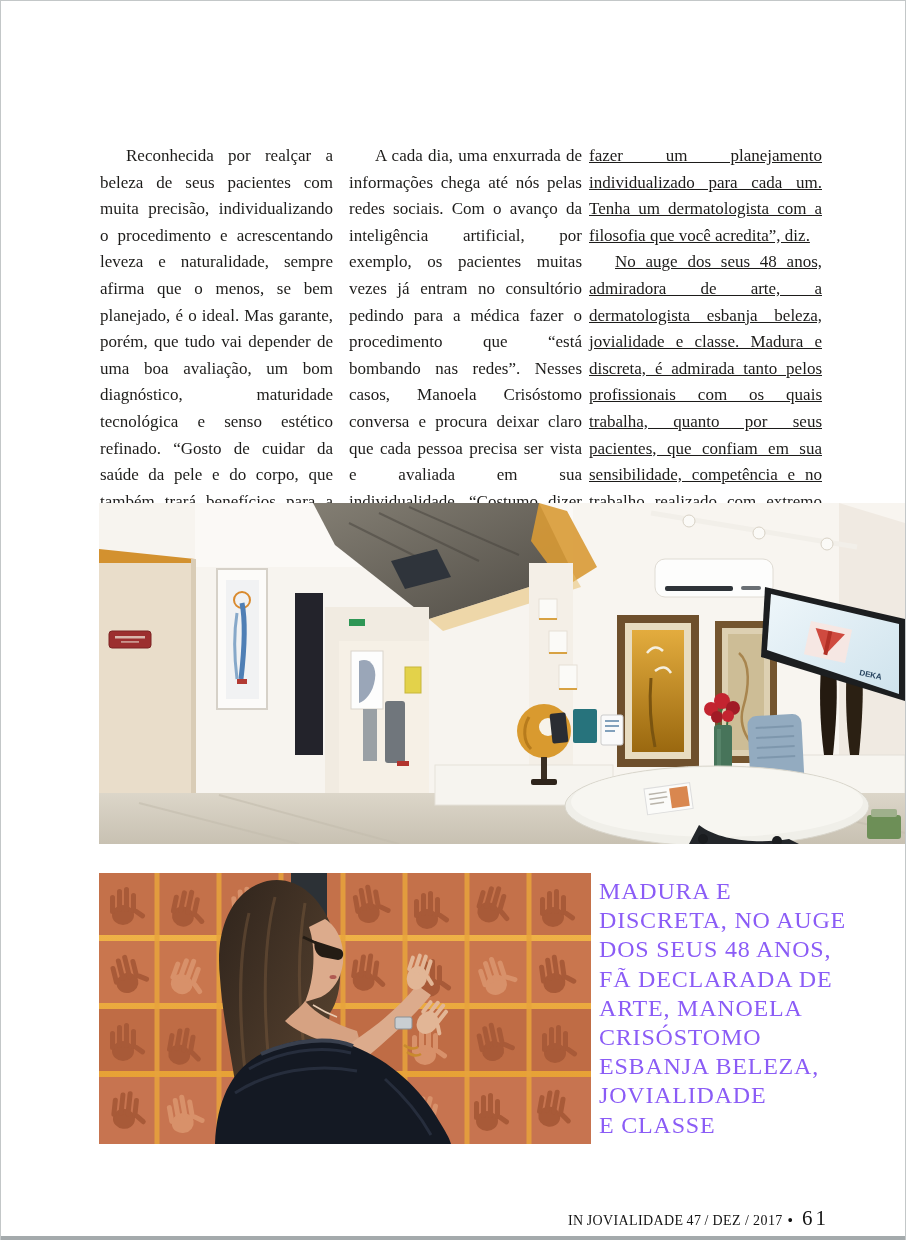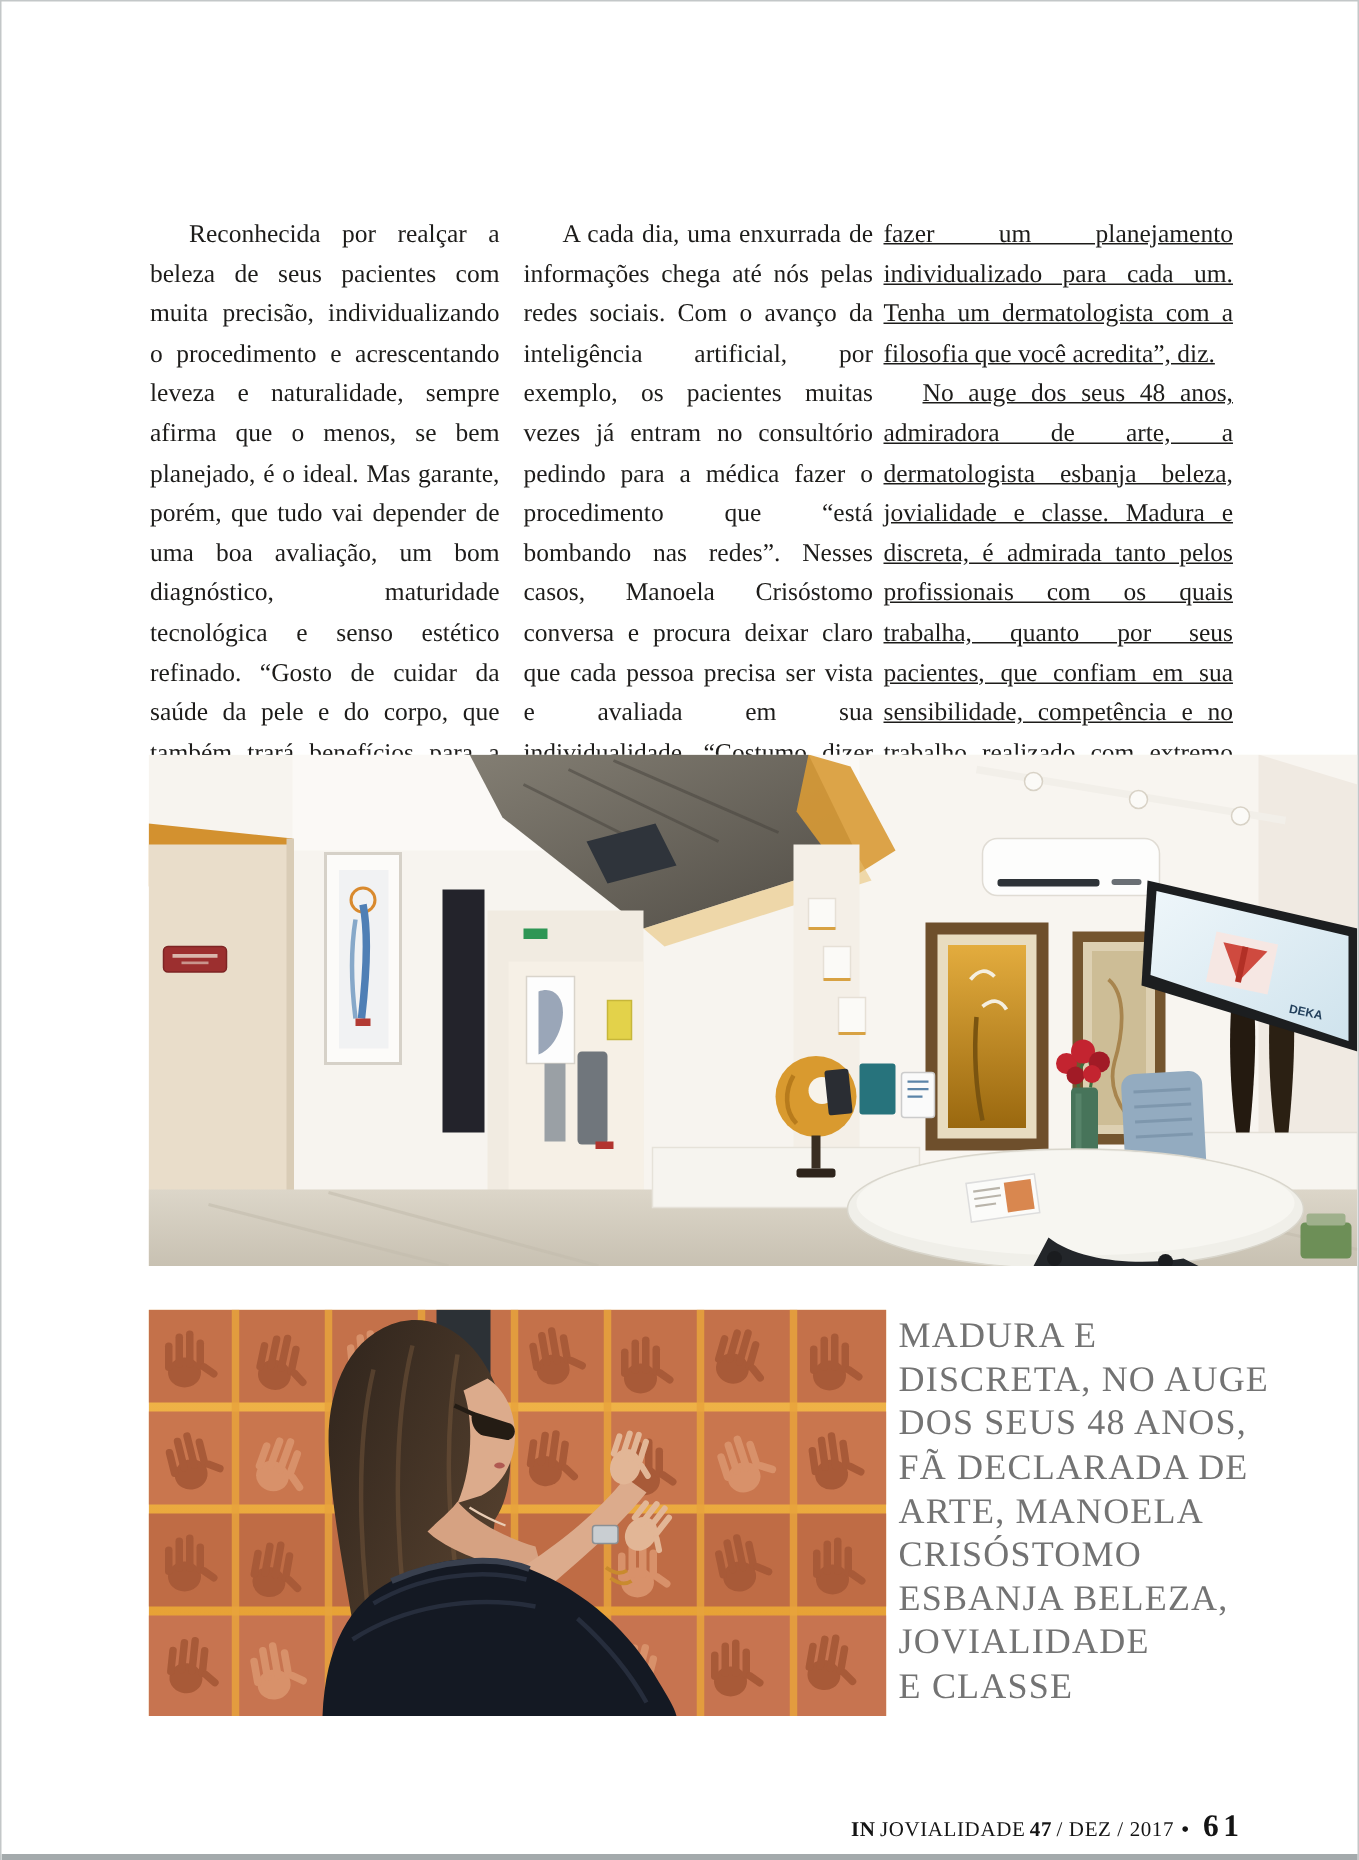--- a/index.html
+++ b/index.html
@@ -29,29 +29,29 @@
     display:inline-block;width:15px;height:15px;border-radius:50%;background:#141414;
     color:#fff;font-size:9.5px;line-height:15px;text-align:center;vertical-align:-1px;
     margin-left:4px;font-family:"DejaVu Sans",sans-serif;
   }
   .photo{position:absolute;overflow:hidden;}
   #photo-clinic{left:98px;top:502px;width:806px;height:341px;}
   #photo-portrait{left:98px;top:872px;width:492px;height:271px;}
   .photo svg{display:block;width:100%;height:100%;}
   .caption{
     position:absolute;left:598px;top:876px;width:250px;
-    color:#737373;font-size:24px;line-height:29.2px;letter-spacing:.8px;
+    color:#8b5cf6;font-size:24px;line-height:29.2px;letter-spacing:.8px;
     white-space:pre-line;
   }
   .footer{
     position:absolute;right:76px;top:1180px;color:#141414;font-size:14px;letter-spacing:.4px;
     display:flex;align-items:baseline;gap:3px;
   }
-  .footer .b{font-weight:700;margin-top:32px;}
-  .footer .pagenum{font-size:21px;font-weight:700;letter-spacing:3px;margin-left:4px;}
+  .footer .b{font-weight:400;margin-top:32px;}
+  .footer .pagenum{font-size:21px;font-weight:400;letter-spacing:3px;margin-left:4px;}
   .footer .dot{margin:0 2px;font-weight:700;}
 </style>
 </head>
 <body>
 
 <div class="page">
 
   <div class="col" id="col1">
     <p class="indent">Reconhecida por realçar a beleza de seus pacientes com muita precisão, individualizando o procedimento e acrescentando leveza e naturalidade, sempre afirma que o menos, se bem planejado, é o ideal. Mas garante, porém, que tudo vai depender de uma boa avaliação, um bom diagnóstico, maturidade tecnológica e senso estético refinado. “Gosto de cuidar da saúde da pele e do corpo, que também trará benefícios para a mente, melhorando a autoestima. Acredito muito que os excelentes resultados são provenientes da combinação de disciplina, dedicação e resiliência somadas à intuição, sensibilidade e senso estético”, explica.</p>
   </div>

